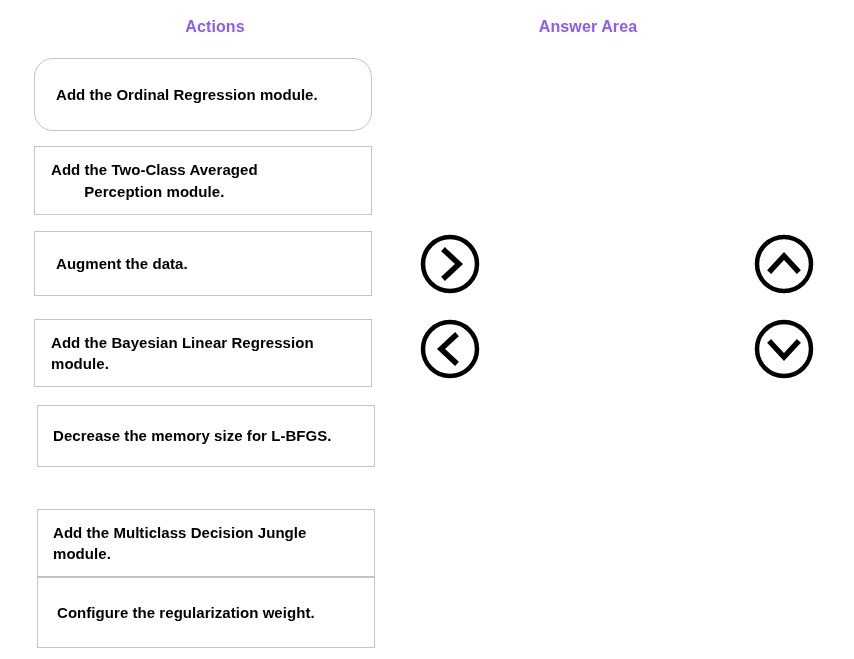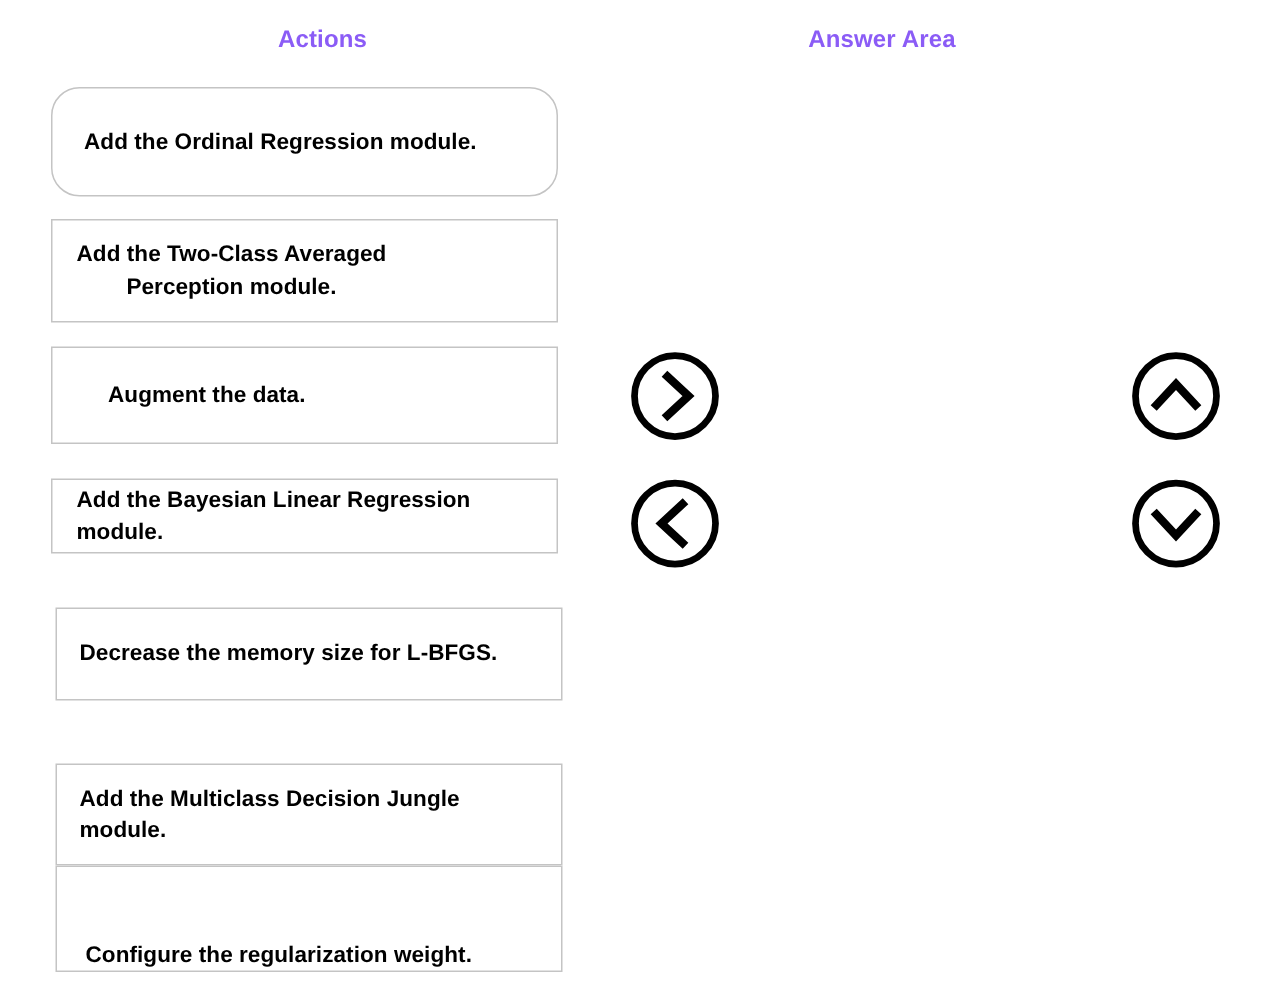--- a/index.html
+++ b/index.html
@@ -53,33 +53,33 @@
     white-space: pre-line;
   }
 
   
   #card-0 { left: 34px;  top: 58px;  width: 338px; height: 73px; border-radius: 19px; }
   #card-0 .card-text { padding-left: 21px; }
 
   #card-1 { left: 34px;  top: 146px; width: 338px; height: 69px; }
   #card-1 .card-text { padding-left: 16px; text-align: center; }
 
-  #card-2 { left: 34px;  top: 231px; width: 338px; height: 65px; padding-left: 16px; }
+  #card-2 { left: 34px;  top: 231px; width: 338px; height: 65px; }
   #card-2 .card-text { padding-left: 21px; }
 
-  #card-3 { left: 34px;  top: 319px; width: 338px; height: 50px; }
+  #card-3 { left: 34px;  top: 319px; width: 338px; height: 68px; }
   #card-3 .card-text { padding-left: 16px; }
 
   #card-4 { left: 37px;  top: 405px; width: 338px; height: 62px; }
   #card-4 .card-text { padding-left: 15px; }
 
   #card-5 { left: 37px;  top: 485px; width: 338px; height: 68px; margin-top: 24px; }
   #card-5 .card-text { padding-left: 15px; }
 
-  #card-6 { left: 37px;  top: 577px; width: 338px; height: 71px; align-items: flex-end; }
+  #card-6 { left: 37px;  top: 577px; width: 338px; height: 71px; }
   #card-6 .card-text { padding-left: 19px; }
 
   
   #answer-dropzone {
     position: absolute;
     left: 500px;
     top: 50px;
     width: 240px;
     height: 170px;
     background: transparent;

